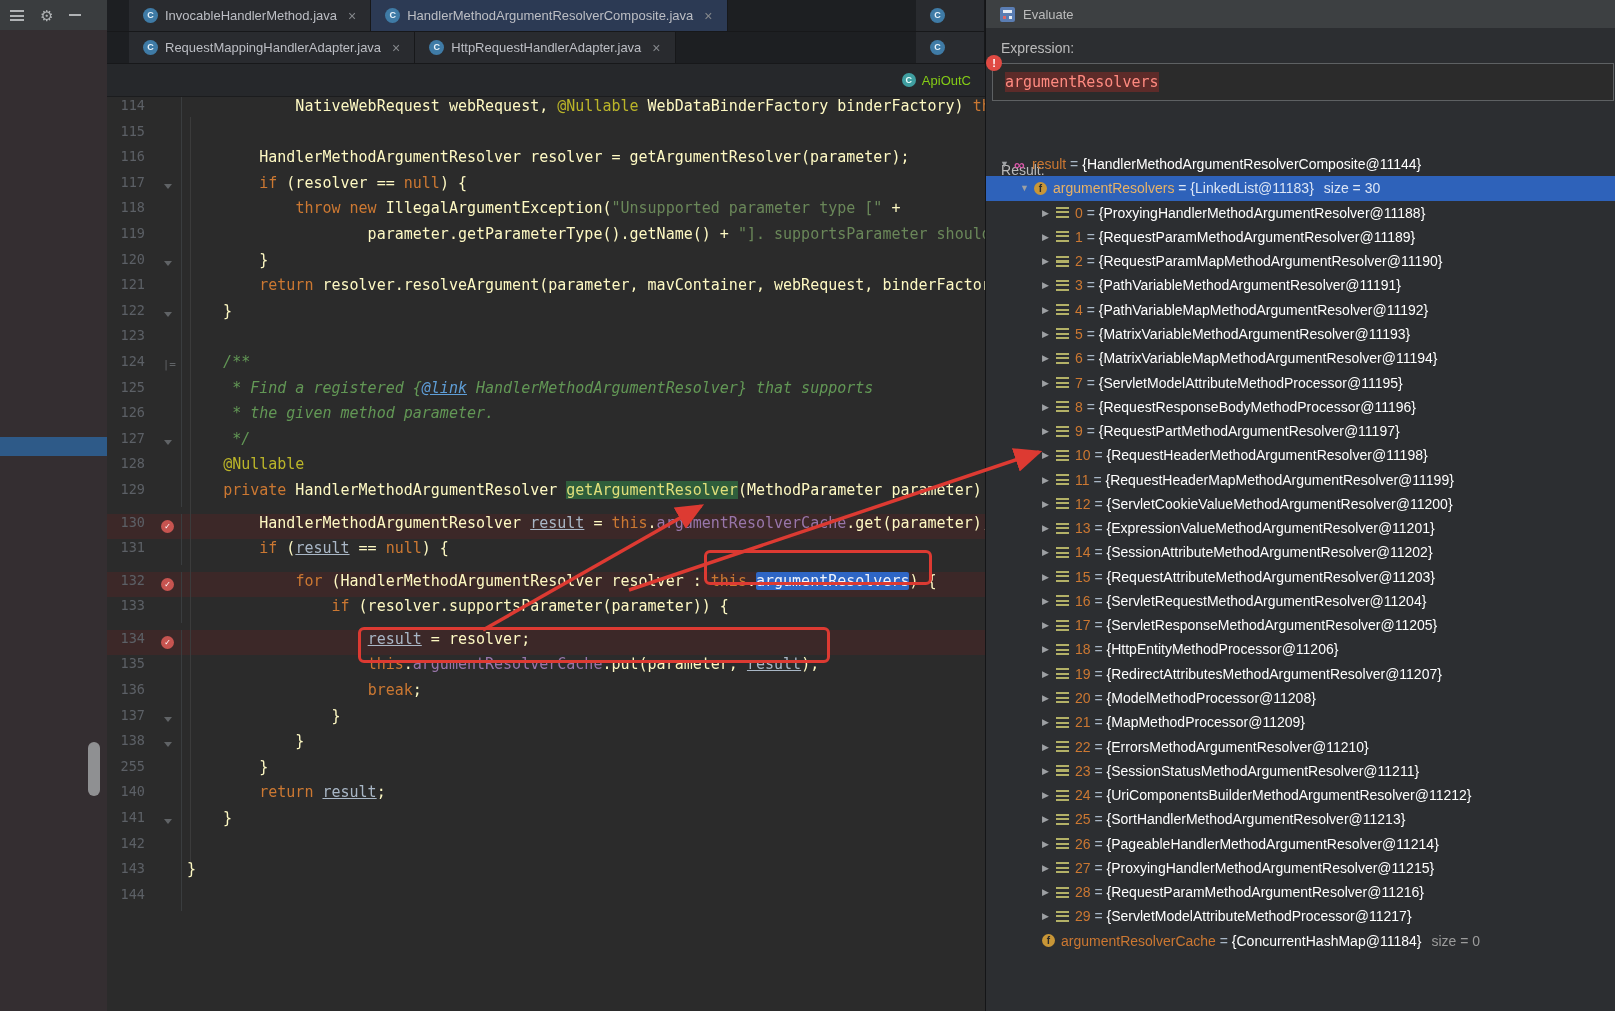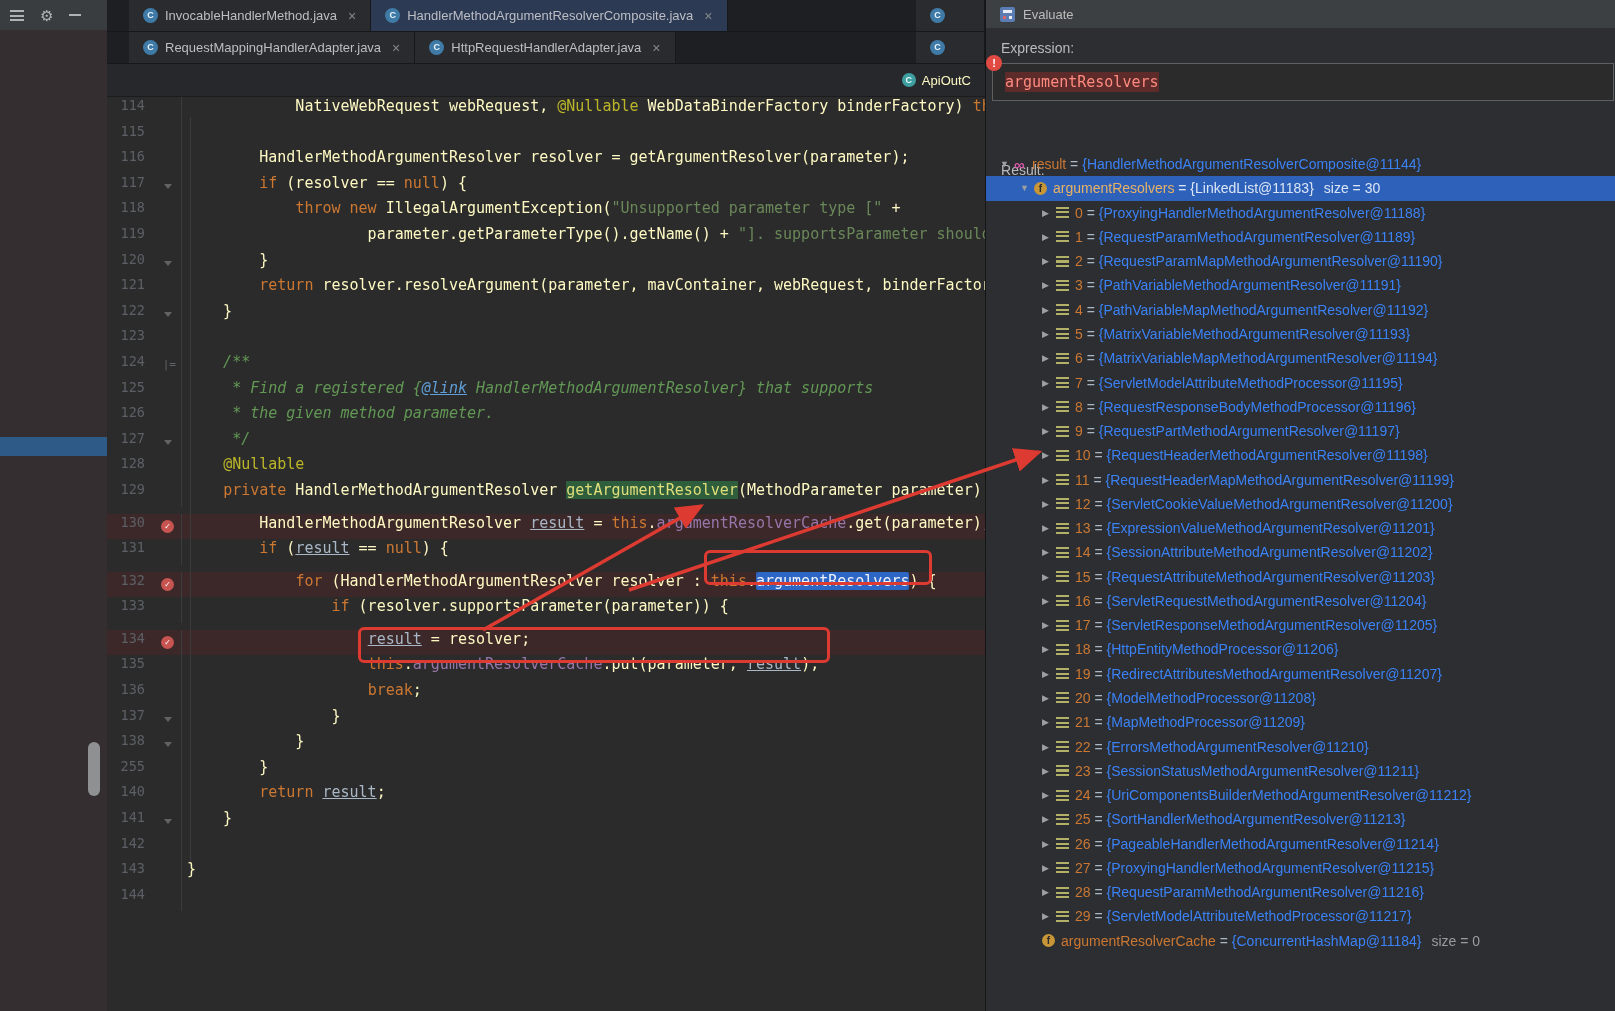--- a/index.html
+++ b/index.html
@@ -20,21 +20,21 @@
   
   .editor{position:absolute;left:107px;top:0;width:878px;height:1011px;background:#2b2b2b;overflow:hidden;}
   .tabrow{height:31px;background:#1d1f22;display:flex;align-items:stretch;padding-left:22px;border-bottom:1px solid #17181a;}
   .tab{display:flex;align-items:center;gap:7px;padding:0 14px;background:#292b2f;border-right:1px solid #17181a;color:#bcbec4;font-size:13px;white-space:nowrap;cursor:pointer;}
   .tab.active{background:#2c3a54;}
   .tab.partial{width:40px;margin-left:auto;overflow:hidden;}
   .class-icon{width:15px;height:15px;border-radius:50%;background:#3f7ba6;color:#eaf4fb;font:bold 9px/15px "Liberation Sans",sans-serif;text-align:center;flex:none;}
   .close{color:#85888c;font-size:14px;margin-left:4px;cursor:pointer;}
   .tabrow3{height:32px;background:#26282b;border-bottom:1px solid #1b1c1e;display:flex;align-items:center;justify-content:flex-end;gap:6px;padding-right:14px;}
   .ovf-icon{width:14px;height:14px;border-radius:50%;background:#3f9ea0;color:#eaffff;font:bold 9px/14px "Liberation Sans",sans-serif;text-align:center;}
-  .ovf-label{color:#fef9c3;font-size:13px;cursor:pointer;}
+  .ovf-label{color:#84cc16;font-size:13px;cursor:pointer;}
 
   .code{position:relative;}
   .guide{position:absolute;left:83px;top:20px;width:1px;height:745px;background:#3b3b3b;}
   .cl{height:25.6px;display:flex;align-items:flex-start;white-space:pre;font-family:"DejaVu Sans Mono","Liberation Mono",monospace;font-size:15px;cursor:text;}
   .cl.bp{background:#3c2828;margin-top:7px;}
   .ln{width:38px;padding-right:6px;text-align:right;color:#5c6066;font-size:13.5px;flex:none;}
   .gut{width:30px;flex:none;position:relative;align-self:stretch;border-right:1px solid #3a3d3f;}
   .ct{padding-left:5px;}
   .bpdot{position:absolute;right:7px;top:6px;width:13px;height:13px;border-radius:50%;background:#c75450;color:#fff;font-size:9px;line-height:13px;text-align:center;cursor:pointer;}
   .fold{position:absolute;right:9px;top:10px;width:0;height:0;border-left:4px solid transparent;border-right:4px solid transparent;border-top:5px solid #606366;}
@@ -61,21 +61,21 @@
   .err-badge{position:absolute;left:-7px;top:-9px;width:16px;height:16px;border-radius:50%;background:#e04a43;color:#fff;font:bold 11px/16px "Liberation Sans",sans-serif;text-align:center;}
   .tree{position:absolute;left:0;right:0;top:152px;bottom:0;overflow:hidden;}
   .trow{height:24.28px;display:flex;align-items:center;font-size:14px;cursor:pointer;}
   .trow.selected{background:#2e62ba;}
   .texp{width:14px;flex:none;color:#9da0a3;font-size:9px;}
   .i-res{color:#d957a8;font-weight:bold;font-size:15px;width:18px;flex:none;line-height:15px;}
   .i-field{width:13px;height:13px;border-radius:50%;background:#c89637;color:#2b2b2b;font:bold 10px/13px "Liberation Sans",sans-serif;text-align:center;margin-right:6px;flex:none;}
   .i-elem{width:13px;height:11px;margin-right:6px;background:repeating-linear-gradient(#b3b167 0 2px,transparent 2px 4.5px);flex:none;}
   .tname{color:#cc7832;white-space:pre;}
   .teq{color:#a9b7c6;white-space:pre;}
-  .tval{color:#3b82f6;white-space:pre;}
+  .tval{color:#ffffff;white-space:pre;}
   .tsize{color:#9b9b9b;margin-left:10px;white-space:pre;}
   .trow.selected .tval,.trow.selected .teq,.trow.selected .tsize{color:#dbe5f5;}
   .trow.selected .tname{color:#e8b267;}
 
   
   .ann-box{position:absolute;border:3px solid #dd3a32;border-radius:6px;pointer-events:none;z-index:40;}
   .box1{left:704px;top:550px;width:222px;height:29px;}
   .box2{left:358px;top:627px;width:466px;height:30px;}
   .ann-arrows{position:absolute;left:0;top:0;pointer-events:none;z-index:50;}
 </style>

